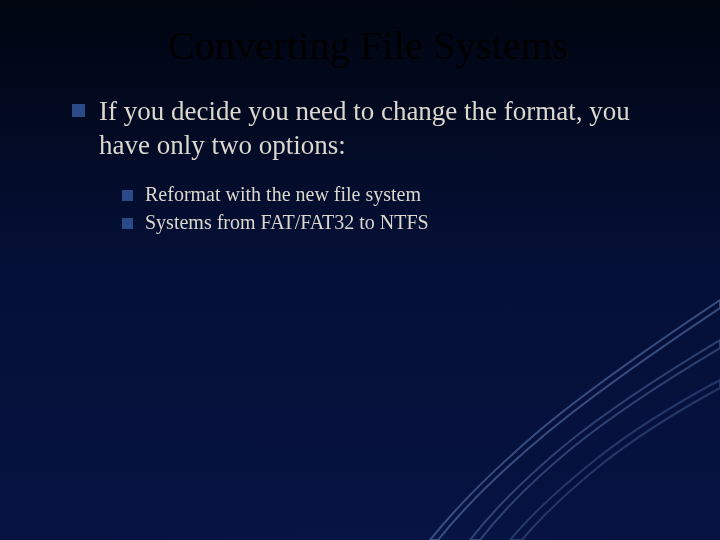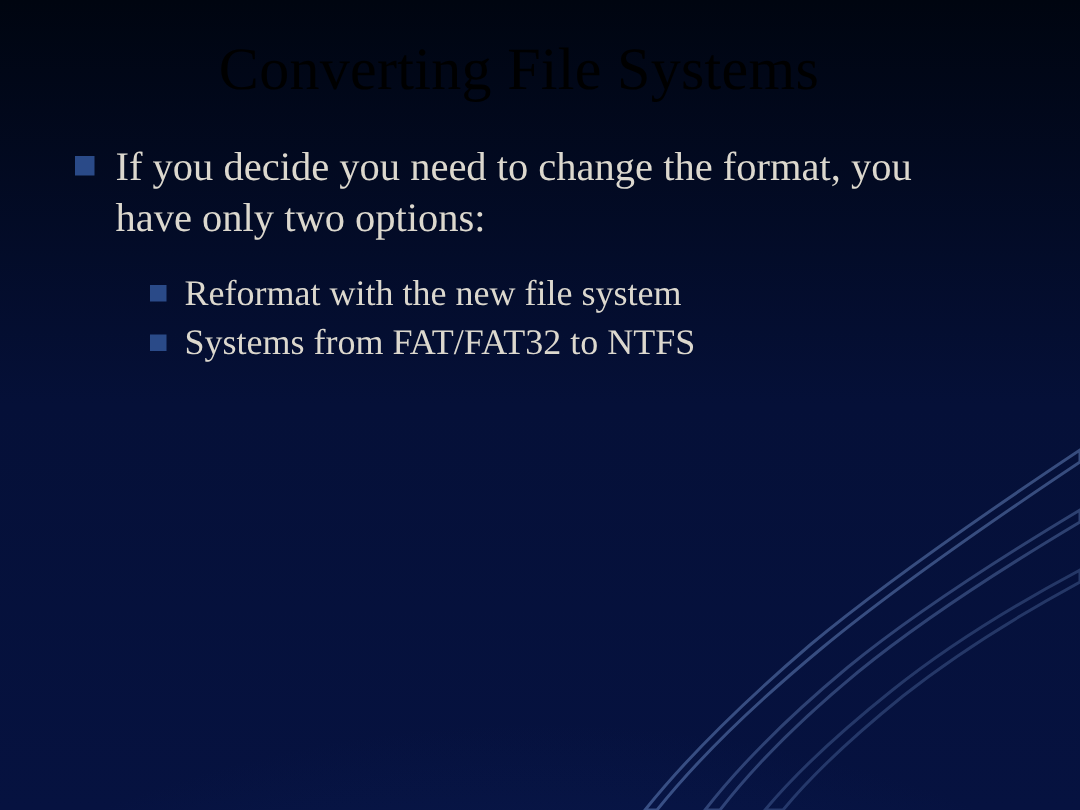--- a/index.html
+++ b/index.html
@@ -15,20 +15,21 @@
   .swoosh {
     position: absolute;
     pointer-events: none;
   }
   .swoosh svg { display: block; }
   .slide {
     position: relative;
     width: 692px;
     height: 540px;
     padding: 22px 46px 0 46px;
+    margin-left: 22px;
   }
   .title {
     color: #000;
     font-size: 40px;
     font-weight: 400;
     text-align: center;
     margin-bottom: 26px;
     letter-spacing: 0.2px;
   }
   .bullet-row {
@@ -48,21 +49,21 @@
     line-height: 1.25;
   }
   .lvl2 { margin-left: 54px; margin-bottom: 2px; gap: 12px; }
   .lvl2 .sq {
     width: 11px; height: 11px;
     background: #2a4a88;
     flex: 0 0 auto;
     margin-top: 9px;
   }
   .lvl2 .txt {
-    font-size: 24px;
+    font-size: 20px;
     line-height: 1.3;
   }
 </style>
 </head>
 <body>
 
 <div class="swoosh" style="left:0; top:0;">
   <svg width="720" height="540" viewBox="0 0 720 540">
     <path d="M 720 300 Q 600 380 540 430 Q 470 490 430 540 L 438 540 Q 478 490 548 432 Q 606 384 720 308 Z" fill="none" stroke="rgba(150,190,255,0.35)" stroke-width="2"></path>
     <path d="M 720 340 Q 620 400 565 445 Q 505 495 470 540 L 480 540 Q 514 496 572 448 Q 626 404 720 348 Z" fill="none" stroke="rgba(150,190,255,0.28)" stroke-width="2"></path>

